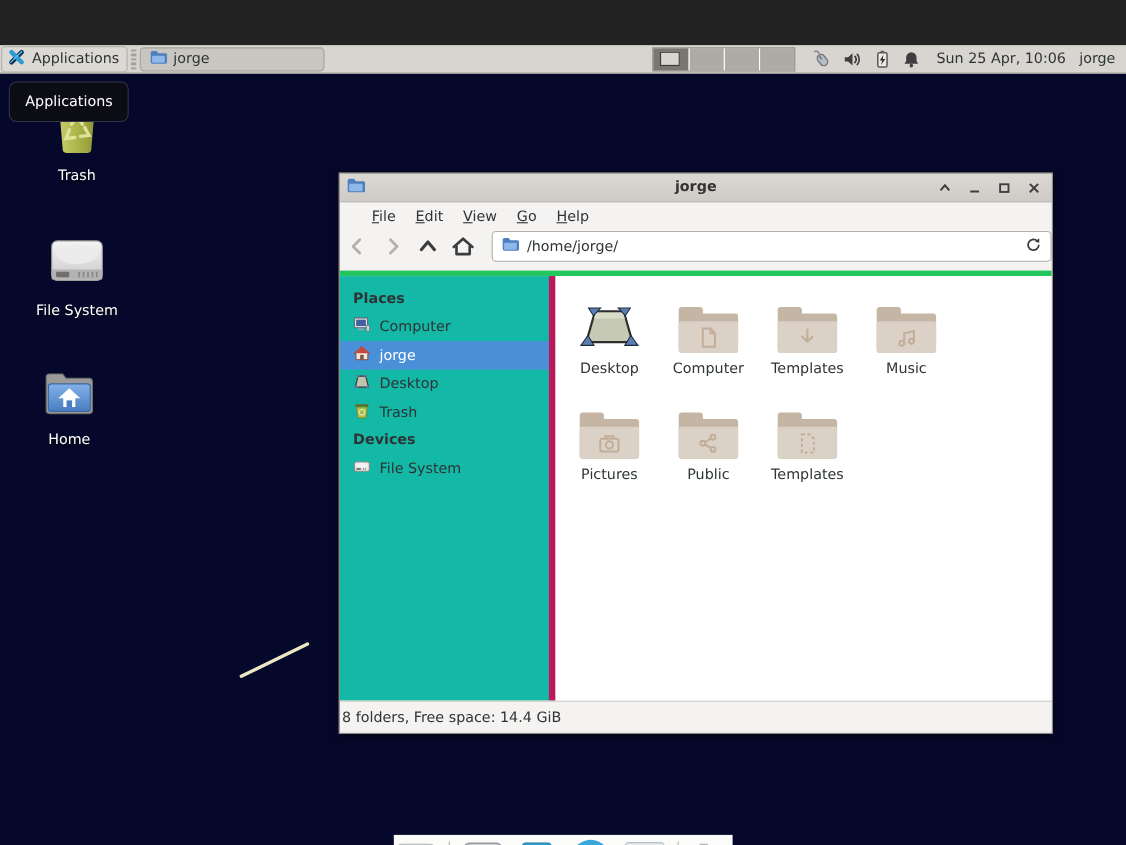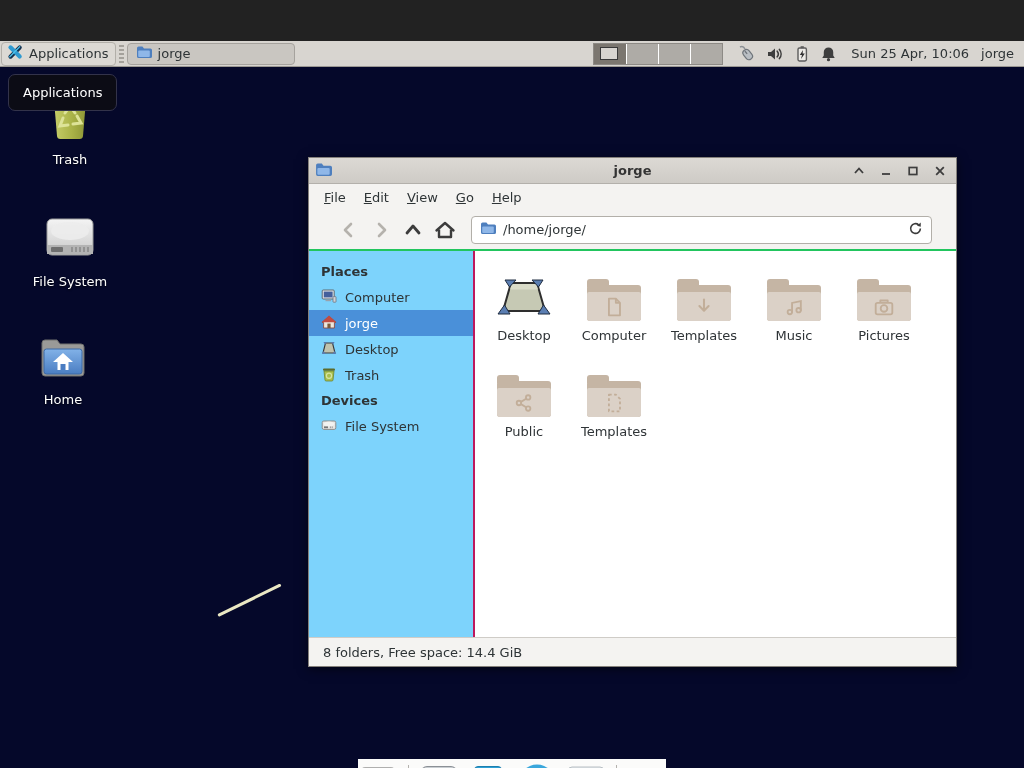--- a/index.html
+++ b/index.html
@@ -55,35 +55,35 @@
               position:relative; flex:0 0 auto; }
   .titlebar .win-icon { margin-left:6px; }
   .titlebar .title { position:absolute; left:0; right:0; text-align:center;
                      font-weight:bold; color:#333; }
   .win-controls { position:absolute; right:8px; top:0; height:26px; display:flex;
                   align-items:center; gap:11px; }
   .win-controls span { display:flex; align-items:center; justify-content:center;
                        width:16px; height:16px; }
 
   .menubar { height:26px; background:#f4f3f1; display:flex; align-items:center;
-             padding-left:6px; flex:0 0 auto; }
+             padding-left:20px; flex:0 0 auto; }
   .menu-item { display:inline-block; padding:4px 9px; }
   .menu-item::first-letter { text-decoration:underline; }
 
-  .toolbar { height:41px; background:#f4f3f1; border-bottom:2px solid #22c55e;
-             display:flex; align-items:center; padding:0 24px; flex:0 0 auto; }
+  .toolbar { height:41px; background:#f4f3f1; border-bottom:5px solid #22c55e;
+             display:flex; padding:0 0; flex:0 0 auto; }
   .tool-btn { width:32px; height:28px; display:flex; align-items:center;
               justify-content:center; border-radius:3px; }
   .pathfield { flex:1; height:28px; margin-left:10px; background:#ffffff;
                border:1px solid #b2afa9; border-radius:4px; display:flex;
                align-items:center; padding:0 8px; gap:7px; }
   .pathfield .ptext { flex:1; color:#2e3436; }
 
   .win-body { flex:1; display:flex; min-height:0; }
-  .sidebar { width:166px; background:#7dd3fc; border-right:2px solid #be185d;
+  .sidebar { width:196px; background:#14b8a6; border-right:6px solid #be185d;
              padding-top:8px; overflow:hidden; }
   .side-header { font-weight:bold; padding:5px 0 5px 12px; color:#2e3436; }
   .side-row { display:flex; align-items:center; gap:8px; height:26px; padding-left:12px; }
   .side-row.selected { background:#4a90d9; color:#ffffff; }
 
   .main-view { flex:1; background:#ffffff; padding:14px 0 0 4px;
                display:flex; flex-wrap:wrap; align-content:flex-start; }
   .grid-cell { width:90px; height:96px; display:flex; flex-direction:column;
                align-items:center; }
   .grid-cell .icon-zone { height:56px; display:flex; align-items:flex-end; justify-content:center; }
@@ -92,21 +92,21 @@
   .folderbase { position:relative; width:54px; height:42px; }
   .folderbase .fb-back { position:absolute; left:0; right:0; top:6px; bottom:0;
                          background:#c5b5a4; border-radius:3px; }
   .folderbase .fb-tab { position:absolute; left:0; top:0; width:22px; height:8px;
                         background:#c5b5a4; border-radius:3px 3px 0 0; }
   .folderbase .fb-front { position:absolute; left:0; right:0; top:13px; bottom:0;
                           background:#dbd1c7; border-radius:2px 2px 3px 3px;
                           display:flex; align-items:center; justify-content:center; }
 
   .statusbar { height:29px; background:#f4f3f1; border-top:1px solid #cfccc7;
-               display:flex; align-items:center; padding-left:14px; flex:0 0 auto; }
+               display:flex; align-items:center; padding-left:2px; flex:0 0 auto; }
 
   
   .debian { position:absolute; left:455px; top:660px; width:130px; height:48px; z-index:5; }
   .debian .txt { color:#ffffff; font-size:42px; font-weight:500; letter-spacing:-2px;
                  font-family:"DejaVu Sans", sans-serif; }
   .debian .red-dot { position:absolute; left:75px; top:3px; width:9px; height:9px;
                      background:#c4094d; border-radius:50% 50% 50% 0; transform:rotate(8deg); }
 
   
   .dock { position:absolute; left:50%; transform:translateX(-50%); bottom:0;

